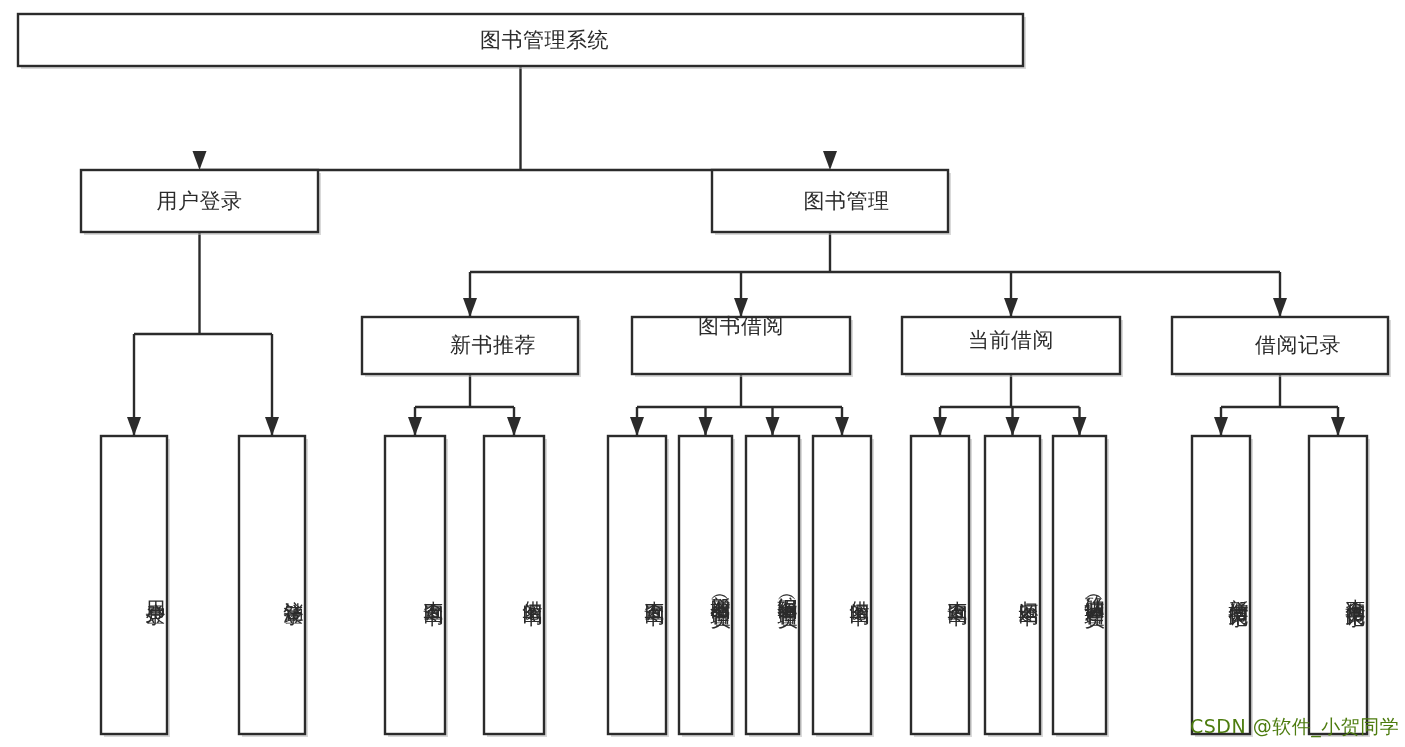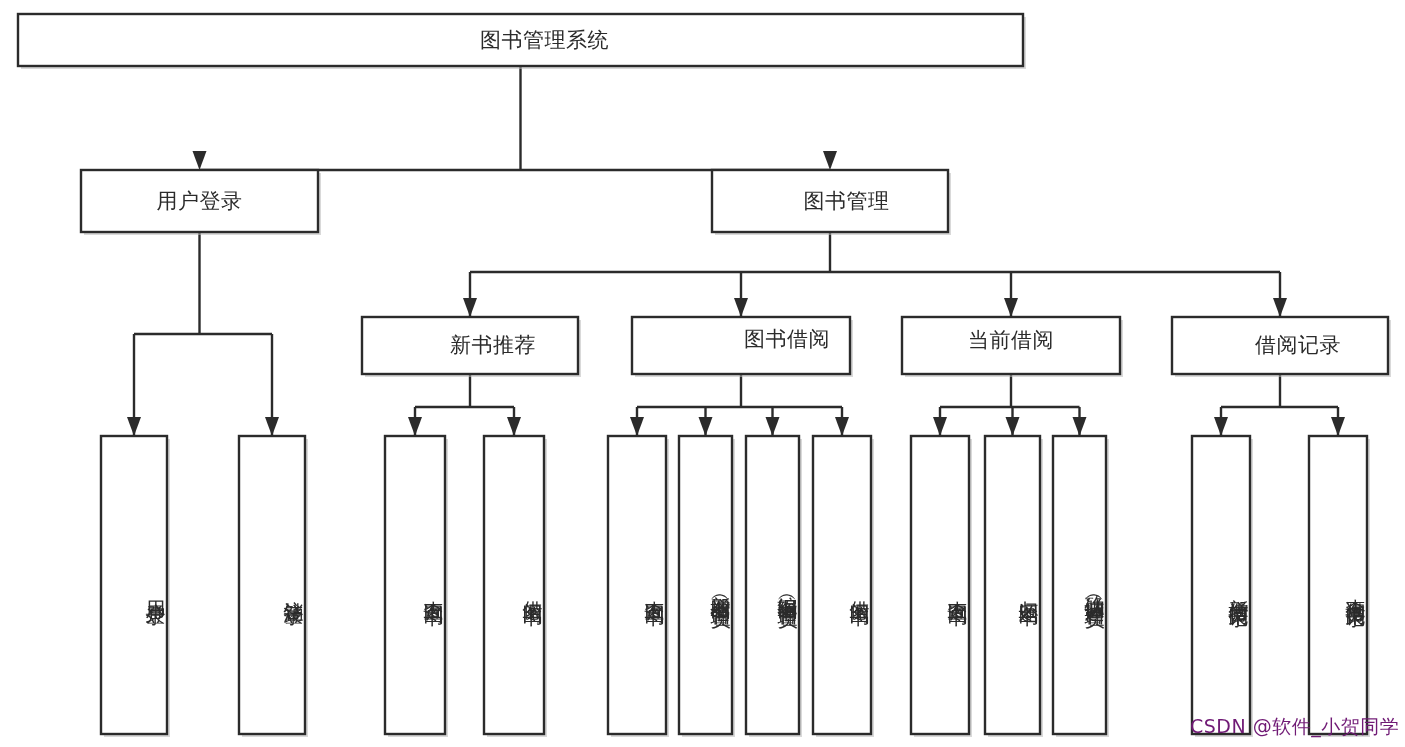--- a/index.html
+++ b/index.html
@@ -60,21 +60,21 @@
     text-orientation: upright;
     align-items: flex-start;
     justify-content: center;
     padding-top: 8px;
     box-sizing: border-box;
     font-size: 20px;
     letter-spacing: 2px;
   }
   .watermark {
     position: absolute;
-    color: #701a75;
+    color: #4d7c0f;
     font-family: "DejaVu Sans", "Liberation Sans", sans-serif;
     font-size: 19px;
     white-space: nowrap;
     letter-spacing: 0.5px;
   }
 </style>
 </head>
 <body>
 
 <div id="canvas">
@@ -174,21 +174,21 @@
         <rect x="1192" y="436" width="58" height="298" class="node-rect"></rect>
         <rect x="1312" y="439" width="58" height="298" class="node-shadow"></rect>
         <rect x="1309" y="436" width="58" height="298" class="node-rect"></rect>
       </g>
   </svg>
   <div id="label-layer">
       <div class="node-label" style="left: 18px; top: 14px; width: 1005px; height: 52px; margin-left: 24px;">图书管理系统</div>
       <div class="node-label" style="left: 81px; top: 170px; width: 237px; height: 62px;">用户登录</div>
       <div class="node-label" style="left: 712px; top: 170px; width: 269px; height: 62px;">图书管理</div>
       <div class="node-label" style="left: 362px; top: 317px; width: 216px; height: 57px; padding-left: 23px;">新书推荐</div>
-      <div class="node-label" style="left: 632px; top: 311px; width: 218px; height: 57px; padding-left: 46px;">图书借阅</div>
+      <div class="node-label" style="left: 632px; top: 298px; width: 218px; height: 57px;">图书借阅</div>
       <div class="node-label" style="left: 902px; top: 317px; width: 218px; height: 47px;">当前借阅</div>
       <div class="node-label" style="left: 1172px; top: 317px; width: 252px; height: 57px;">借阅记录</div>
       <div class="node-label vertical" style="left: 101px; top: 436px; width: 66px; height: 298px;">用户登录</div>
       <div class="node-label vertical" style="left: 239px; top: 436px; width: 66px; height: 298px;">注销登录</div>
       <div class="node-label vertical" style="left: 385px; top: 436px; width: 60px; height: 298px;">查询图书</div>
       <div class="node-label vertical" style="left: 484px; top: 436px; width: 60px; height: 298px;">借阅图书</div>
       <div class="node-label vertical" style="left: 608px; top: 436px; width: 58px; height: 298px;">查询图书</div>
       <div class="node-label vertical" style="left: 679px; top: 436px; width: 53px; height: 298px;">新增图书（管理员）</div>
       <div class="node-label vertical" style="left: 746px; top: 436px; width: 53px; height: 298px;">编辑图书（管理员）</div>
       <div class="node-label vertical" style="left: 813px; top: 436px; width: 58px; height: 298px;">借阅图书</div>

